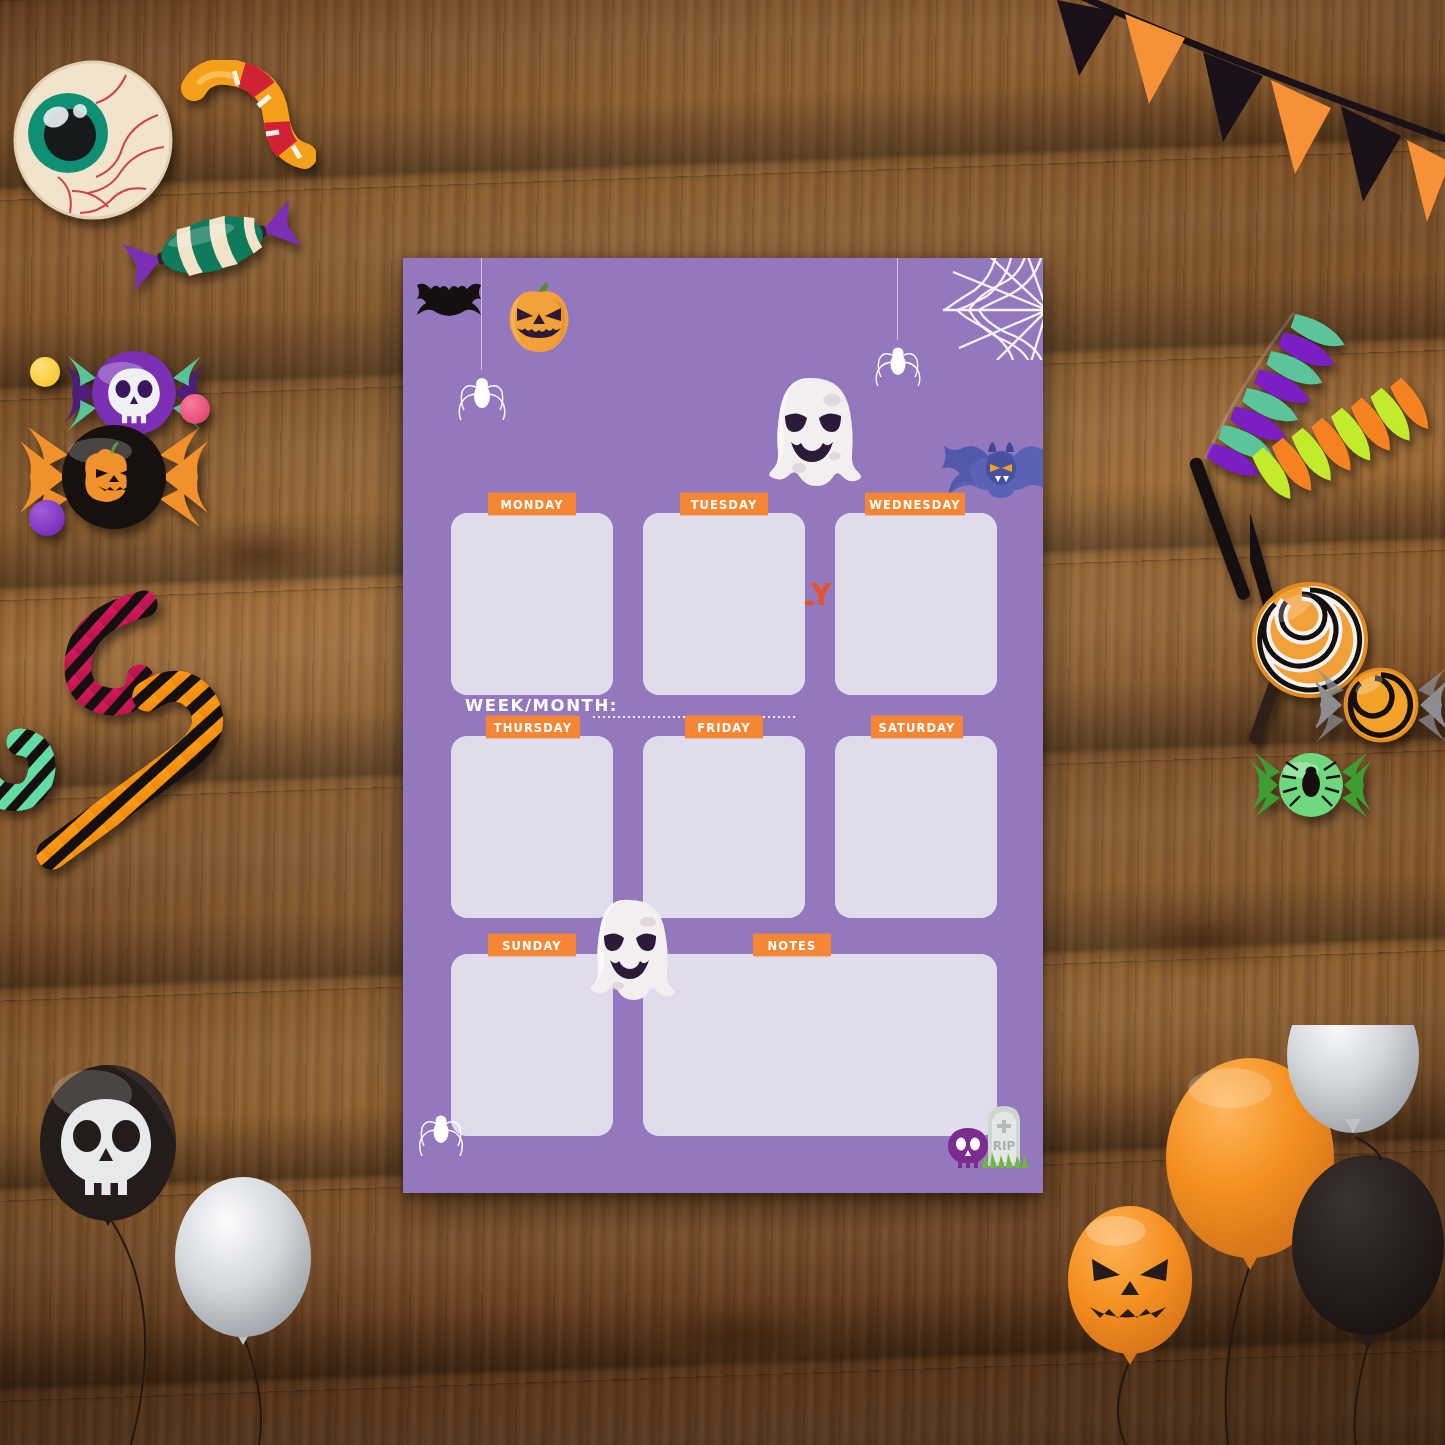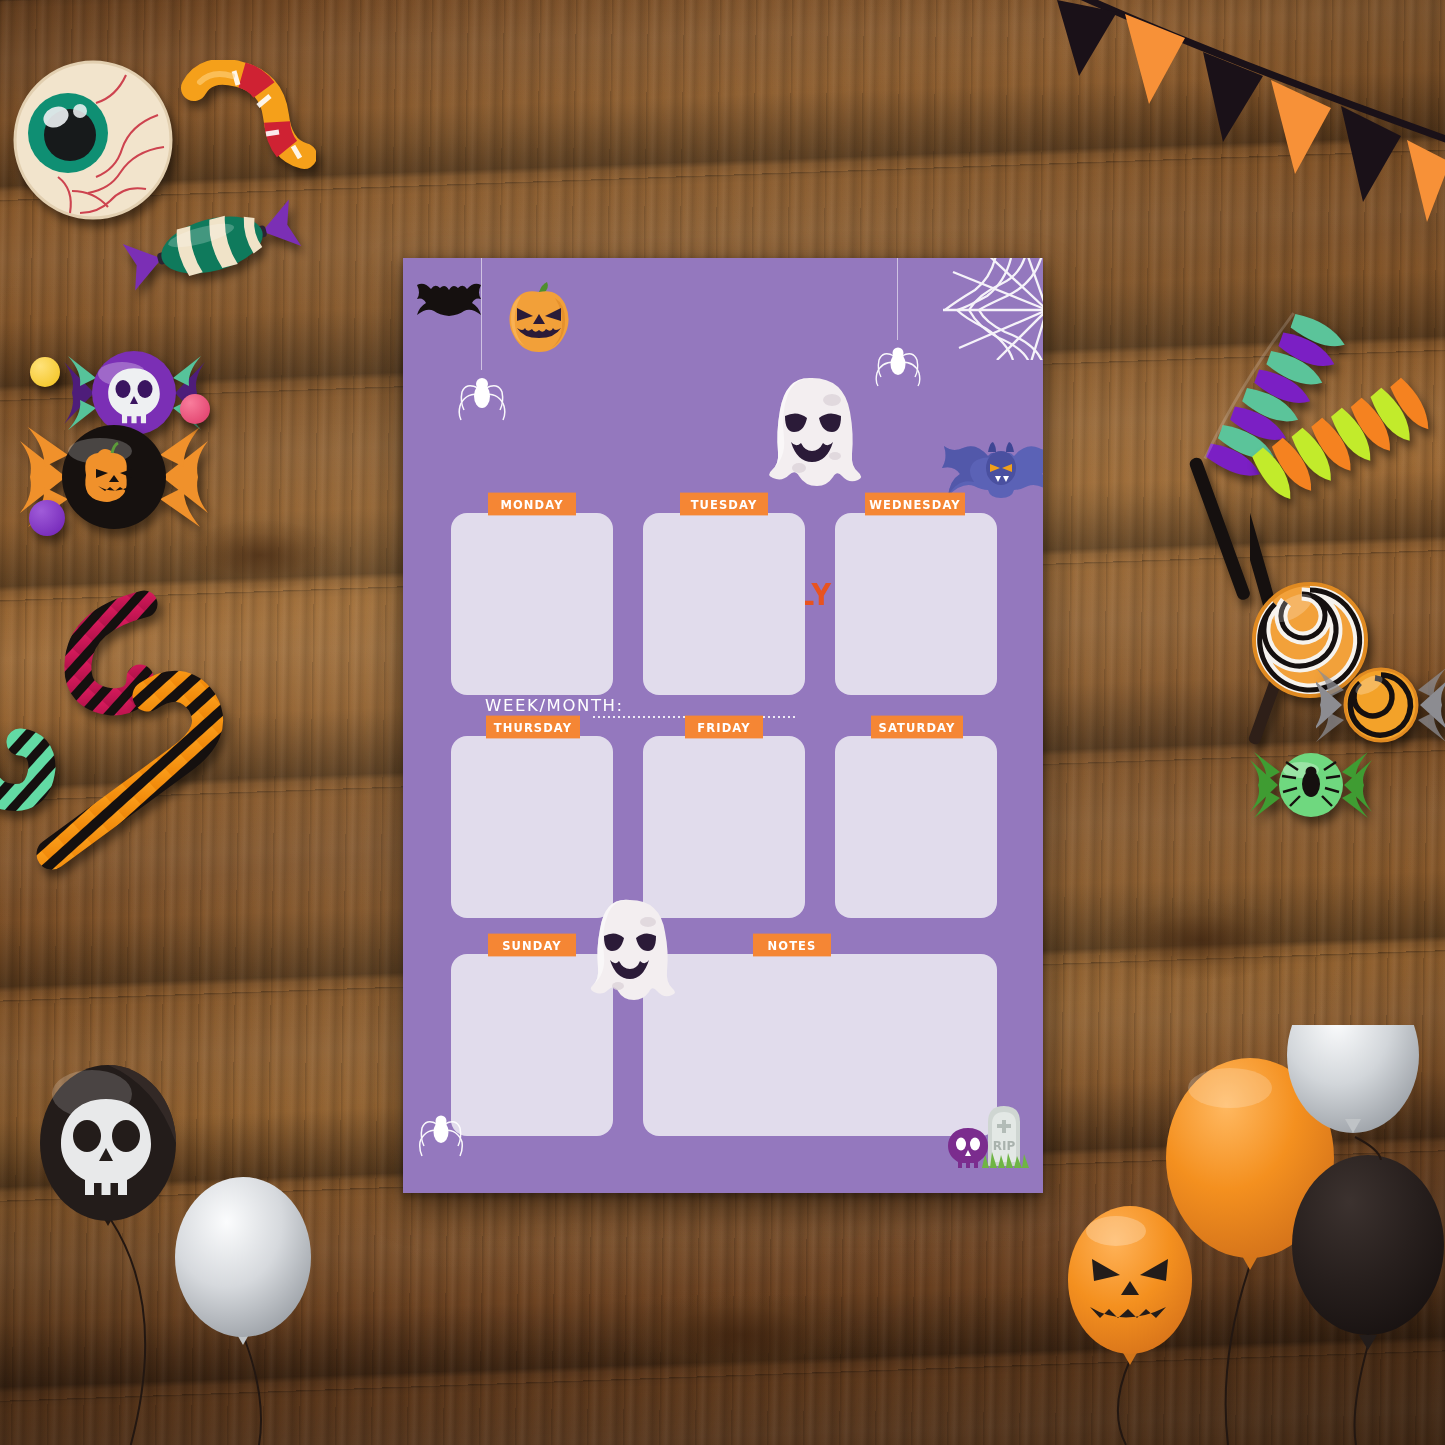--- a/index.html
+++ b/index.html
@@ -40,22 +40,22 @@
   }
   .title{
     position:absolute;left:300px;top:321px;width:320px;
     text-align:left;color:#e8531f;
     font-family:"DejaVu Sans",sans-serif;font-weight:bold;
     font-size:27px;letter-spacing:1.6px;
     transform:scaleY(1.12);transform-origin:left center;
     white-space:nowrap;
   }
   .wm-label{
-    position:absolute;left:82px;top:438px;color:#ffffff;
-    font-size:16.5px;letter-spacing:1.6px;font-weight:400;
+    position:absolute;left:62px;top:438px;color:#ffffff;
+    font-size:16.5px;letter-spacing:1.6px;font-weight:700;
     font-family:"DejaVu Sans",sans-serif;
   }
   .wm-line{
     position:absolute;left:190px;top:458px;width:205px;height:2px;
     background:repeating-linear-gradient(90deg,rgba(255,255,255,.85) 0 2px,rgba(255,255,255,0) 2px 5px);
   }
 
   
   .daybox{position:absolute;background:#e1dcec;border-radius:16px;}
   .daylabel{

